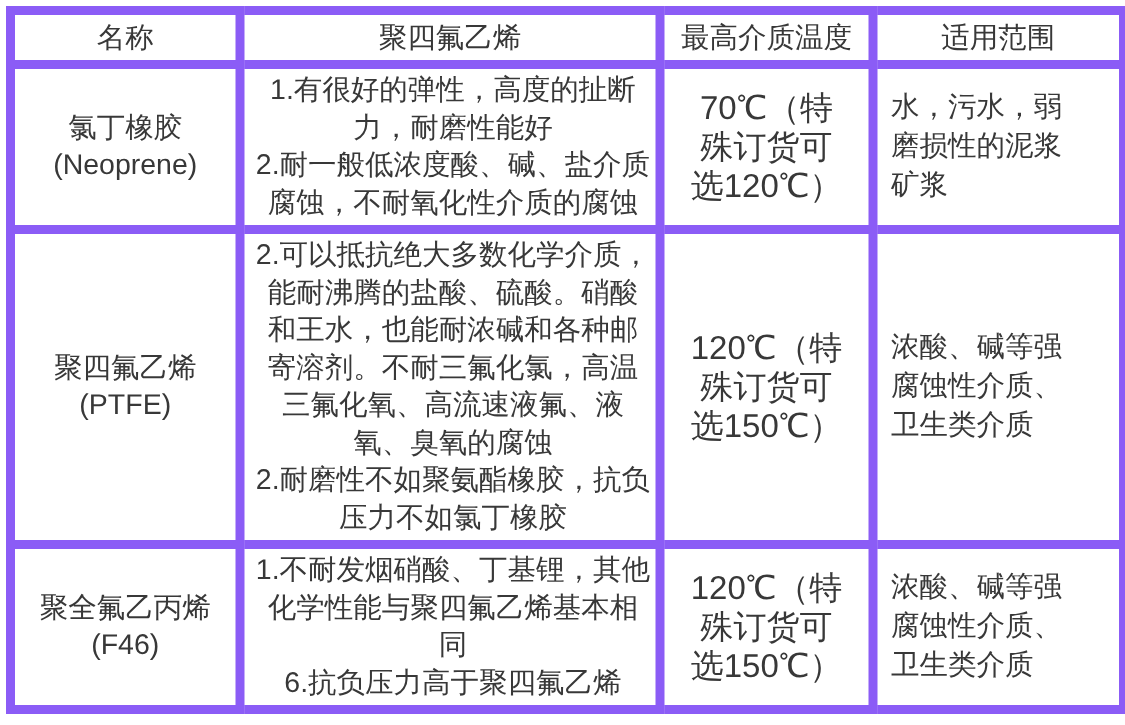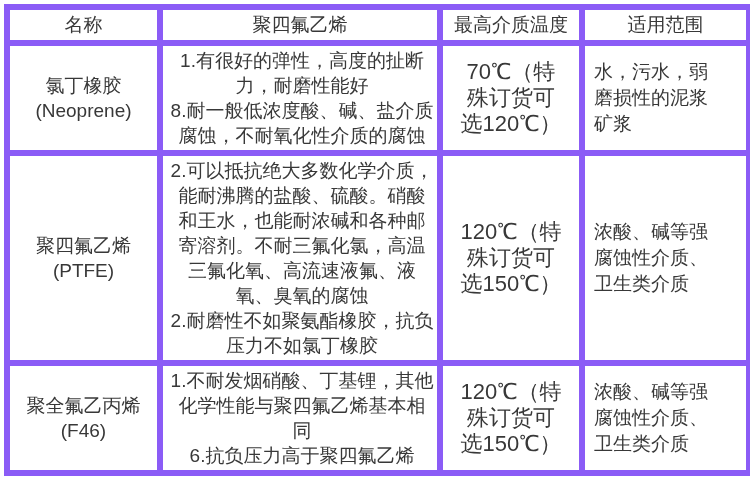--- a/index.html
+++ b/index.html
@@ -89,21 +89,21 @@
       </tr>
     </thead>
     <tbody>
       <tr class="row-neoprene">
         <td class="c-name">
           <div>氯丁橡胶</div>
           <div>(Neoprene)</div>
         </td>
         <td class="c-perf">
           <div>1.有很好的弹性，高度的扯断力，耐磨性能好</div>
-          <div>8.耐一般低浓度酸、碱、盐介质腐蚀，不耐氧化性介质的腐蚀</div>
+          <div>2.耐一般低浓度酸、碱、盐介质腐蚀，不耐氧化性介质的腐蚀</div>
         </td>
         <td class="c-temp">70℃（特殊订货可选120℃）</td>
         <td class="c-app">水，污水，弱磨损性的泥浆矿浆</td>
       </tr>
       <tr class="row-ptfe">
         <td class="c-name">
           <div>聚四氟乙烯</div>
           <div>(PTFE)</div>
         </td>
         <td class="c-perf">

